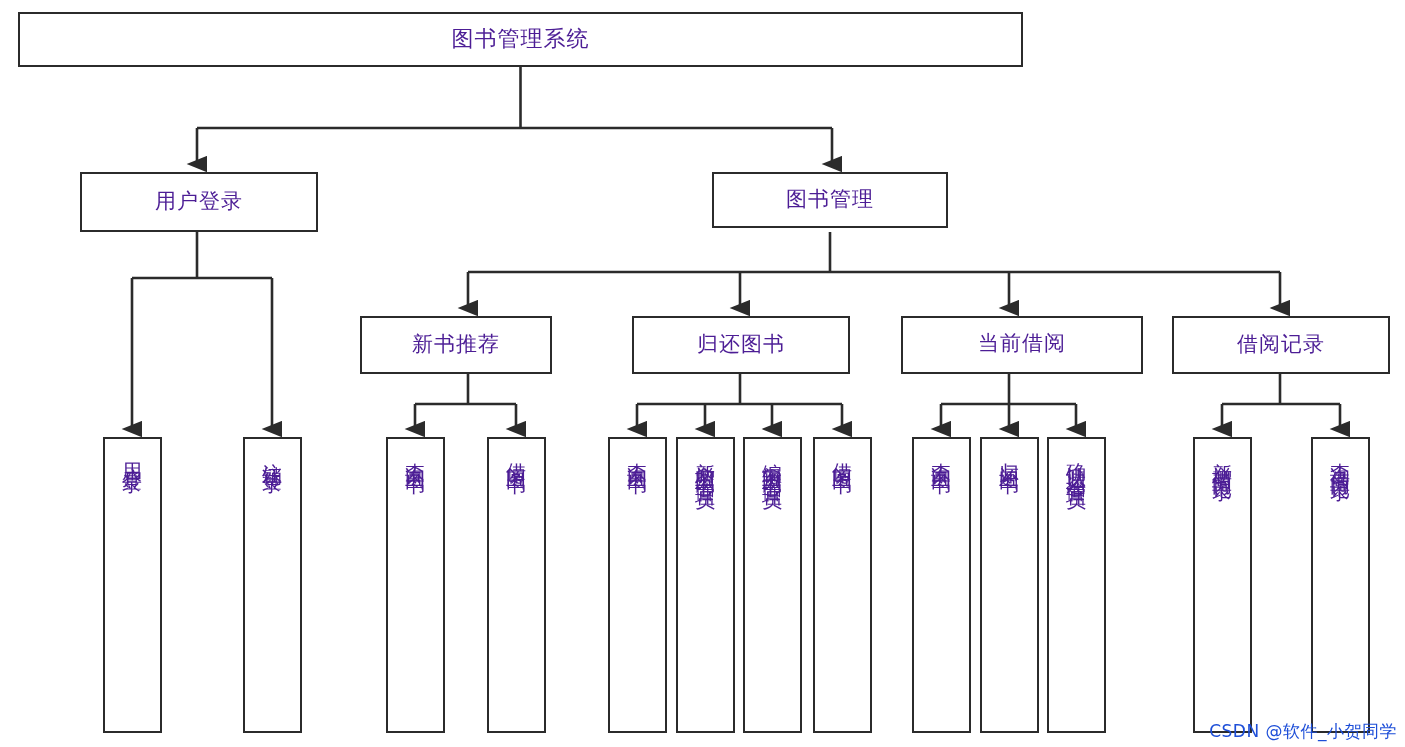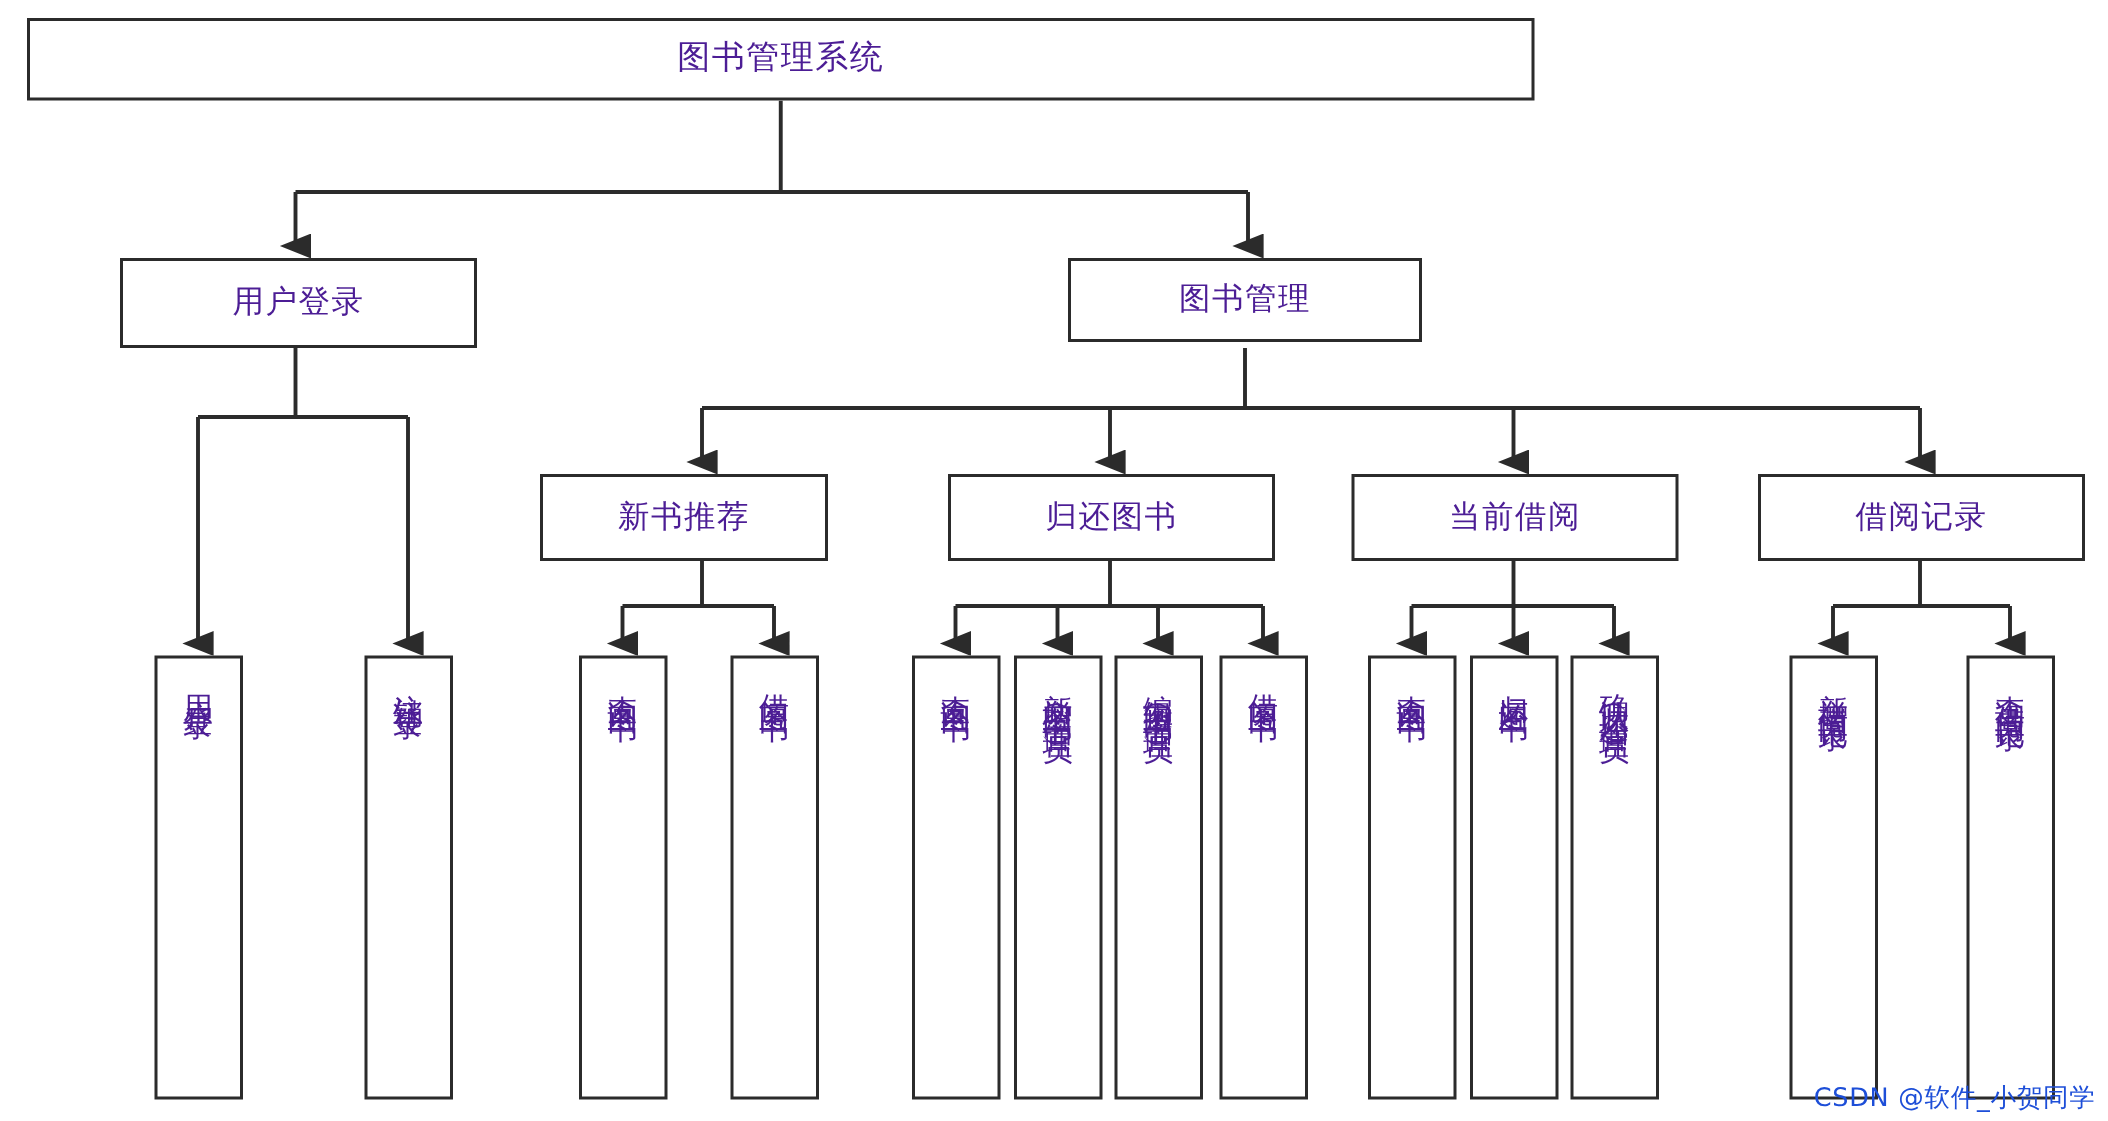--- a/index.html
+++ b/index.html
@@ -134,21 +134,21 @@
   <div class="node horiz" style="left:712px; top:172px; width:236px; height:56px;">
     <span>图书管理</span>
   </div>
 
   <div class="node horiz" style="left:360px; top:316px; width:192px; height:58px;">
     <span>新书推荐</span>
   </div>
   <div class="node horiz" style="left:632px; top:316px; width:218px; height:58px;">
     <span>归还图书</span>
   </div>
-  <div class="node horiz" style="left:901px; top:316px; width:218px; height:58px;">
+  <div class="node horiz" style="left:901px; top:316px; width:242px; height:58px;font-family:Liberation Mono, monospace;">
     <span>当前借阅</span>
   </div>
   <div class="node horiz" style="left:1172px; top:316px; width:218px; height:58px;align-items:center;">
     <span>借阅记录</span>
   </div>
 
   <div class="node leaf" style="left:103px; top:437px; width:59px; height:296px;">
     <span class="vtext">用户登录</span>
   </div>
   <div class="node leaf" style="left:243px; top:437px; width:59px; height:296px;">

